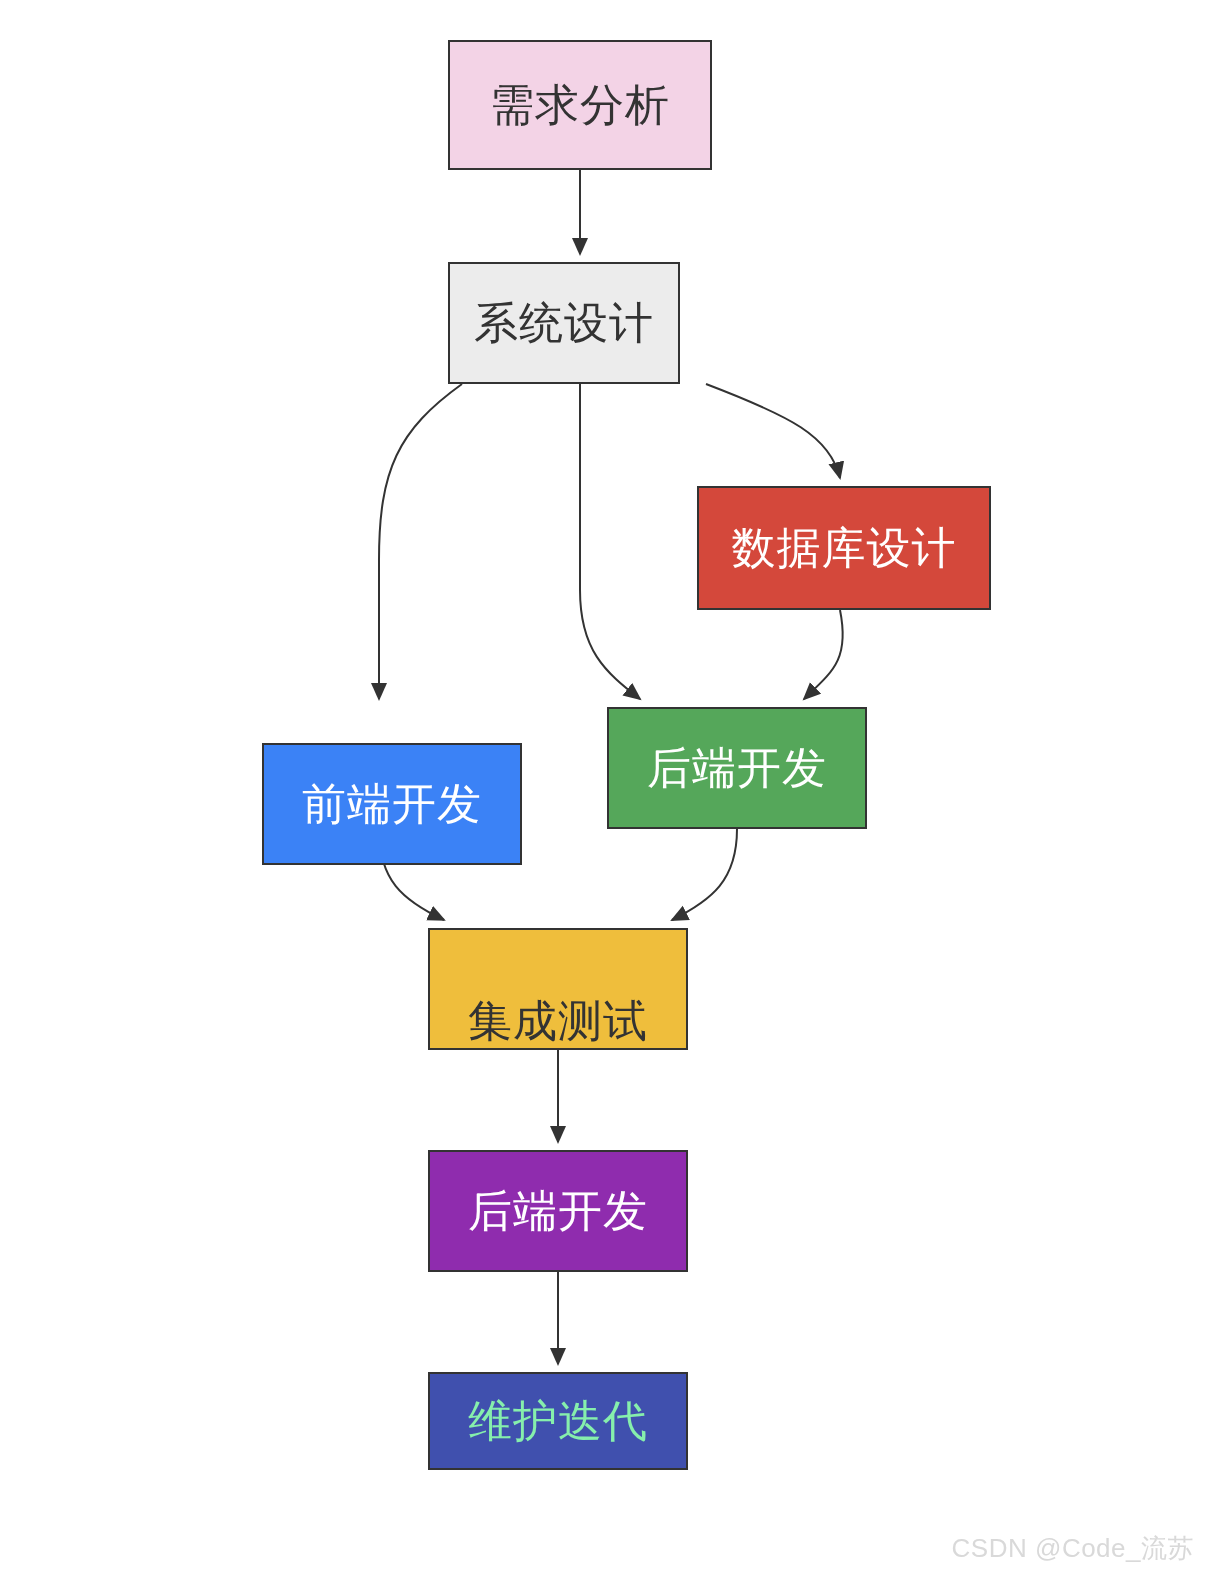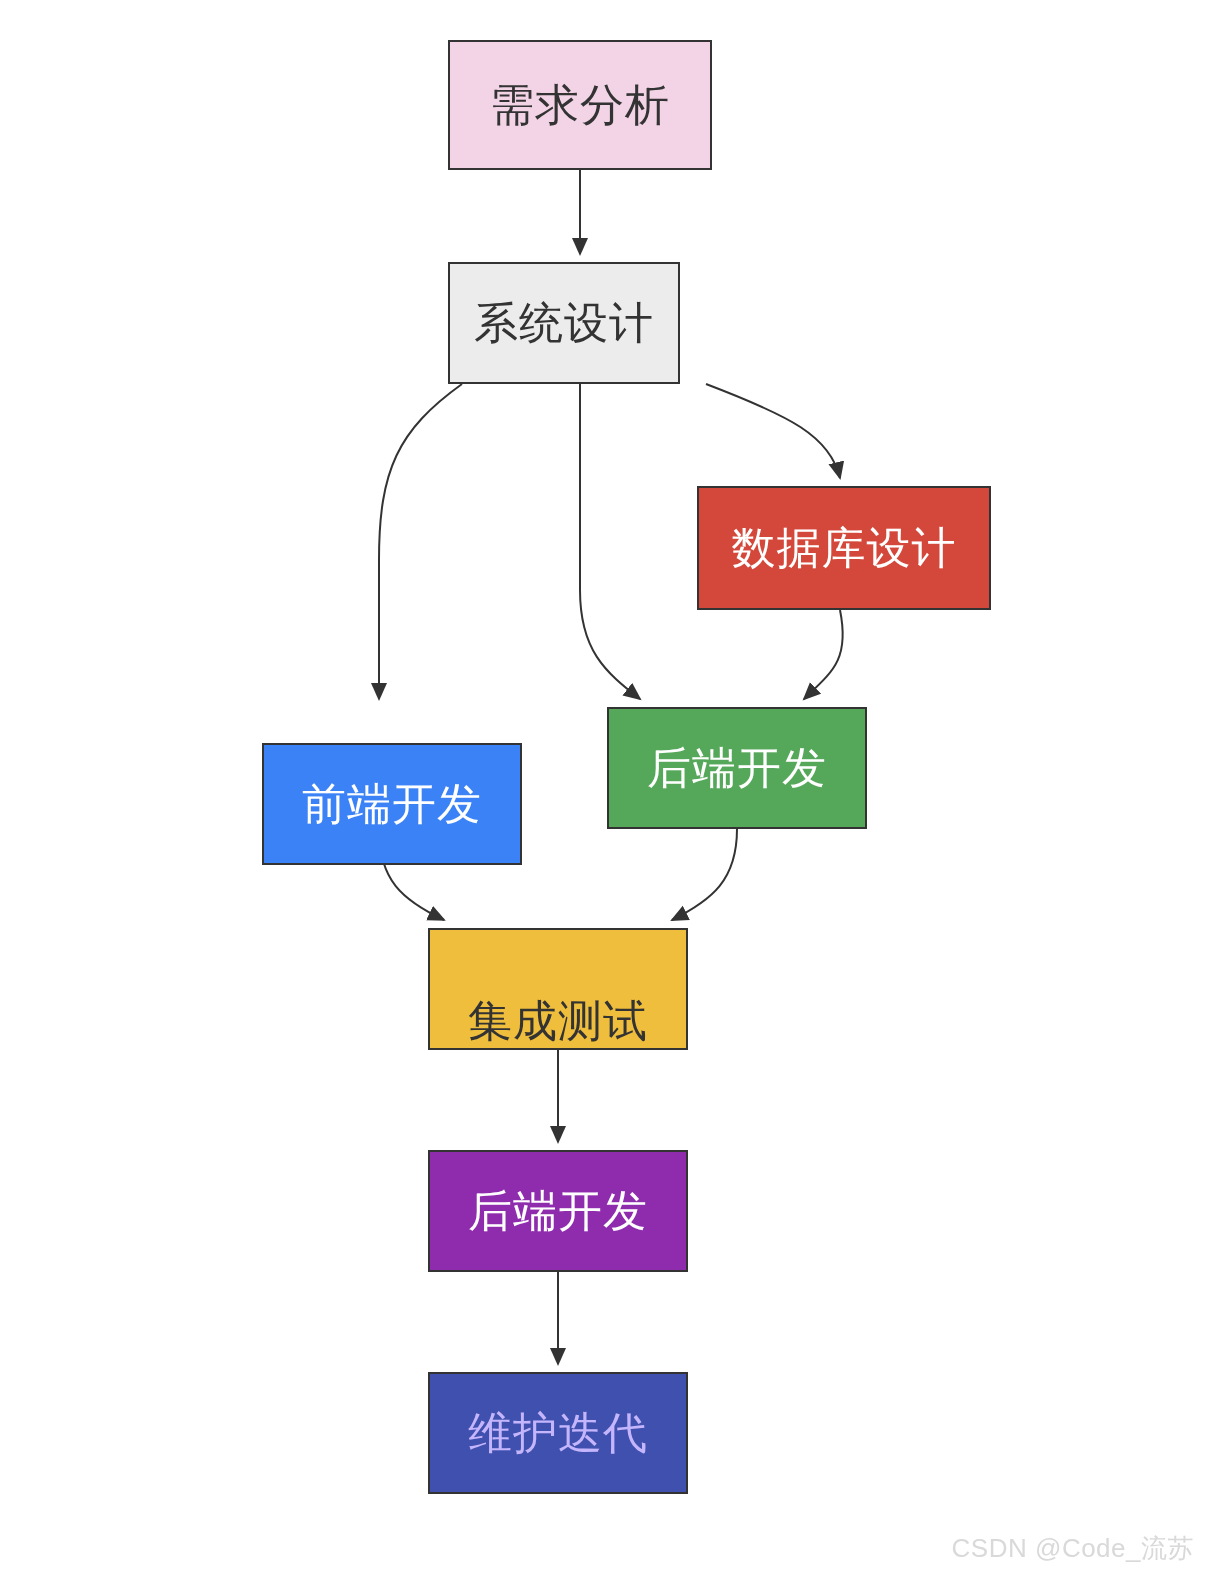--- a/index.html
+++ b/index.html
@@ -90,19 +90,19 @@
       </div>
       <div class="node" style="left: 607px; top: 707px; width: 260px; height: 122px; background: rgb(85, 167, 90); border-color: rgb(51, 51, 51); color: rgb(255, 255, 255);">
         <span class="node-label">后端开发</span>
       </div>
       <div class="node" style="left: 428px; top: 928px; width: 260px; height: 122px; background: rgb(239, 190, 60); border-color: rgb(51, 51, 51); color: rgb(51, 51, 51); align-items: flex-end;">
         <span class="node-label">集成测试</span>
       </div>
       <div class="node" style="left: 428px; top: 1150px; width: 260px; height: 122px; background: rgb(143, 44, 174); border-color: rgb(51, 51, 51); color: rgb(255, 255, 255);">
         <span class="node-label">后端开发</span>
       </div>
-      <div class="node" style="left: 428px; top: 1372px; width: 260px; height: 122px; background: rgb(64, 80, 174); border-color: rgb(51, 51, 51); color: #c4b5fd; text-align: center;">
+      <div class="node" style="left: 428px; top: 1372px; width: 260px; height: 98px; background: rgb(64, 80, 174); border-color: rgb(51, 51, 51); color: #86efac; text-align: center;">
         <span class="node-label">维护迭代</span>
       </div>
     </div>
 
   <div class="watermark">CSDN @Code_流苏</div>
 </div>
 
 </body></html>

